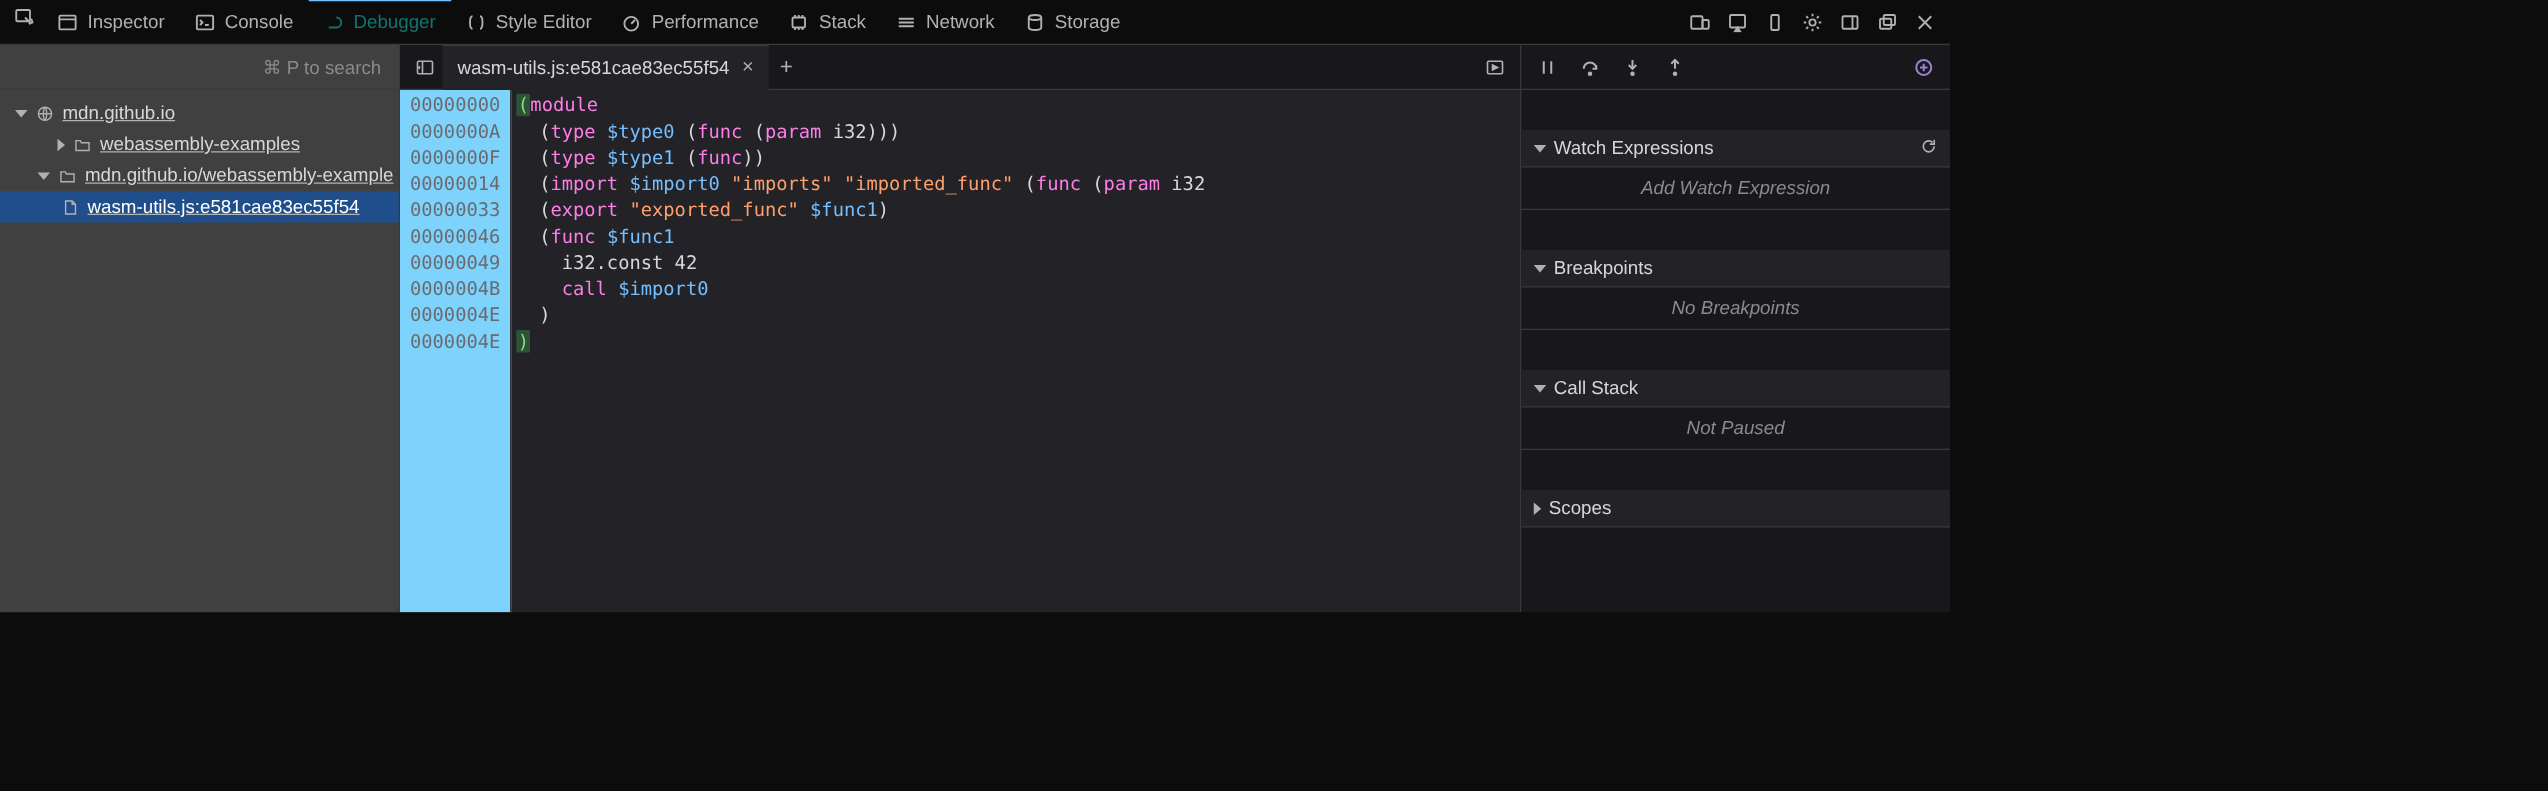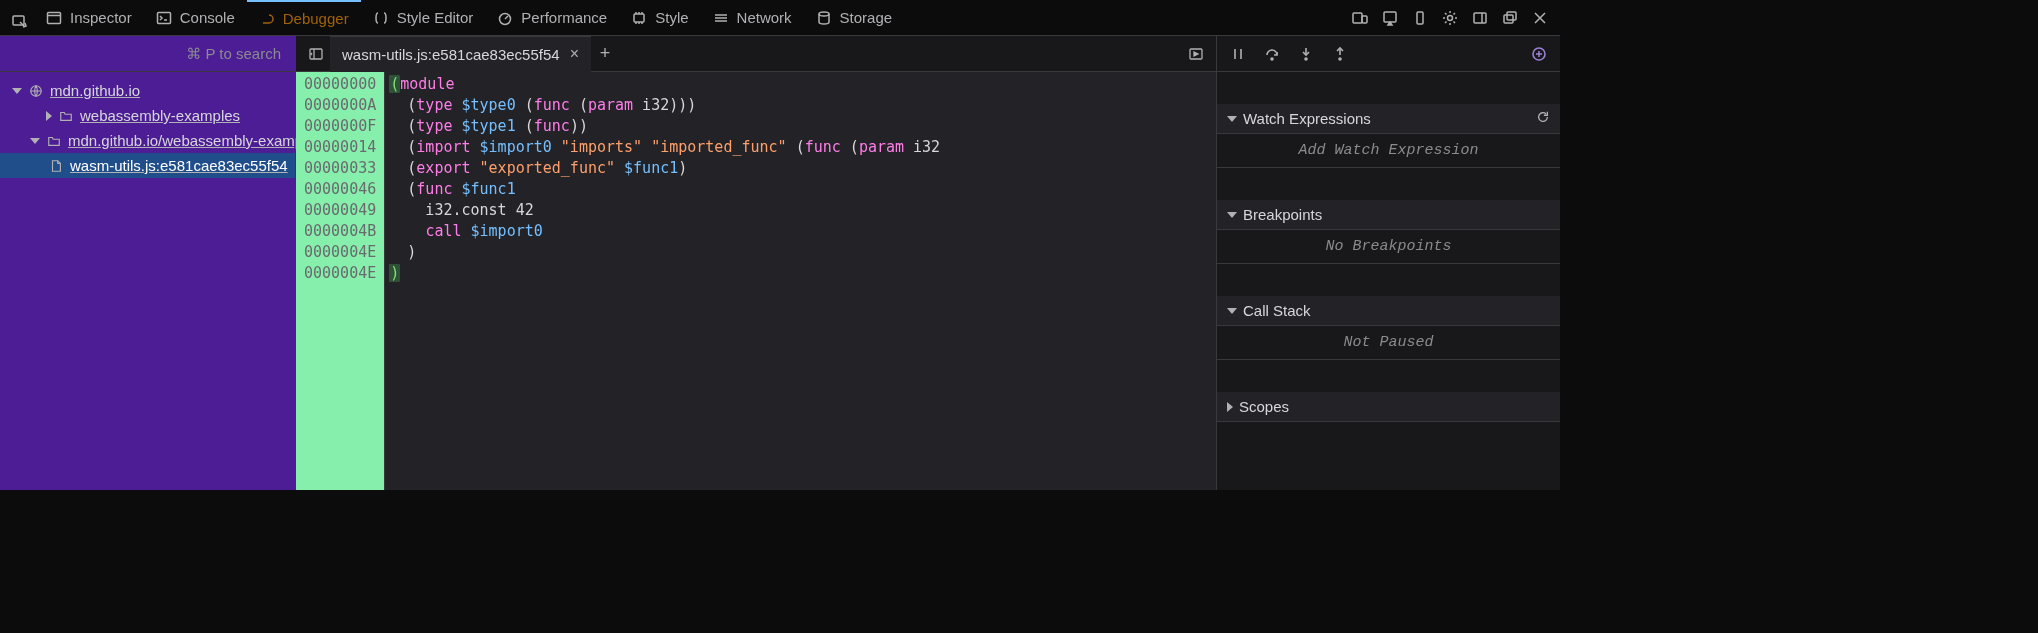--- a/index.html
+++ b/index.html
@@ -12,34 +12,34 @@
   height: 490px;
   overflow: hidden;
 }
 .toolbar {
   display: flex;
   align-items: center;
   height: 36px;
   border-bottom: 1px solid #38383d;
   padding: 0 6px;
 }
-.toolbar-left { display: flex; align-items: flex-end; }
+.toolbar-left { display: flex; align-items: flex-start; }
 .toolbar-right { display: flex; align-items: center; margin-left: auto; gap: 2px; }
 .tb-btn {
   display: flex;
   align-items: center;
   gap: 8px;
   padding: 0 12px;
   height: 36px;
   color: #b1b1b3;
   cursor: pointer;
   font-size: 15px;
 }
 .tb-btn.active {
-  color: #a16207;
+  color: #0f766e;
   border-top: 2px solid #75bfff;
   margin-top: -1px;
 }
 .tb-icon {
   width: 16px; height: 16px;
   display: inline-flex;
   align-items: center;
   justify-content: center;
 }
 .tb-icon svg { width: 16px; height: 16px; stroke: currentColor; fill: none; stroke-width: 1.5; }
@@ -48,22 +48,22 @@
   display: flex; align-items: center; justify-content: center;
   color: #b1b1b3; cursor: pointer;
 }
 .icon-btn svg { width: 16px; height: 16px; stroke: currentColor; fill: none; stroke-width: 1.5; }
 
 .main {
   display: flex;
   height: calc(100% - 36px);
 }
 .sources-panel {
-  width: 296px;
-  background: #4c1d95;
+  width: 320px;
+  background: #404040;
   border-right: 1px solid #38383d;
   display: flex;
   flex-direction: column;
 }
 .search-row {
   height: 36px;
   display: flex;
   align-items: center;
   justify-content: flex-end;
   padding-right: 14px;
@@ -138,21 +138,21 @@
 
 .code-area {
   display: flex;
   flex: 1;
   overflow: hidden;
   font-family: Menlo, Consolas, monospace;
   font-size: 15px;
   line-height: 21px;
 }
 .gutter {
-  background: #86efac;
+  background: #7dd3fc;
   color: #6a6a6e;
   padding: 2px 8px;
   text-align: right;
   white-space: pre;
   border-right: 1px solid #38383d;
 }
 .code {
   padding: 2px 0 2px 4px;
   white-space: pre;
   color: #d7d7db;
@@ -196,21 +196,20 @@
   margin-top: 32px;
 }
 .accordion-header .refresh { margin-left: auto; }
 .accordion-body {
   padding: 8px 0;
   text-align: center;
   color: #8a8a8f;
   font-style: italic;
   font-size: 15px;
   border-bottom: 1px solid #38383d;
-  font-family: Liberation Mono, monospace;
 }
 </style>
 </head>
 <body>
 
 <div class="toolbar">
   <div class="toolbar-left">
     <div class="icon-btn">
       <svg viewBox="0 0 16 16">
           <rect x="1" y="2" width="11" height="9" rx="1"></rect>
@@ -260,21 +259,21 @@
         </span>
       <span>Performance</span>
     </div>
     <div class="tb-btn">
       <span class="tb-icon">
           <svg viewBox="0 0 16 16">
             <rect x="3" y="4" width="10" height="8" rx="1"></rect>
             <path d="M5 4v-2M8 4v-2M11 4v-2M5 12v2M8 12v2M11 12v2"></path>
           </svg>
         </span>
-      <span>Style</span>
+      <span>Stack</span>
     </div>
     <div class="tb-btn">
       <span class="tb-icon">
           <svg viewBox="0 0 16 16">
             <path d="M2 5h12M2 8h12M2 11h12"></path>
           </svg>
         </span>
       <span>Network</span>
     </div>
     <div class="tb-btn">

